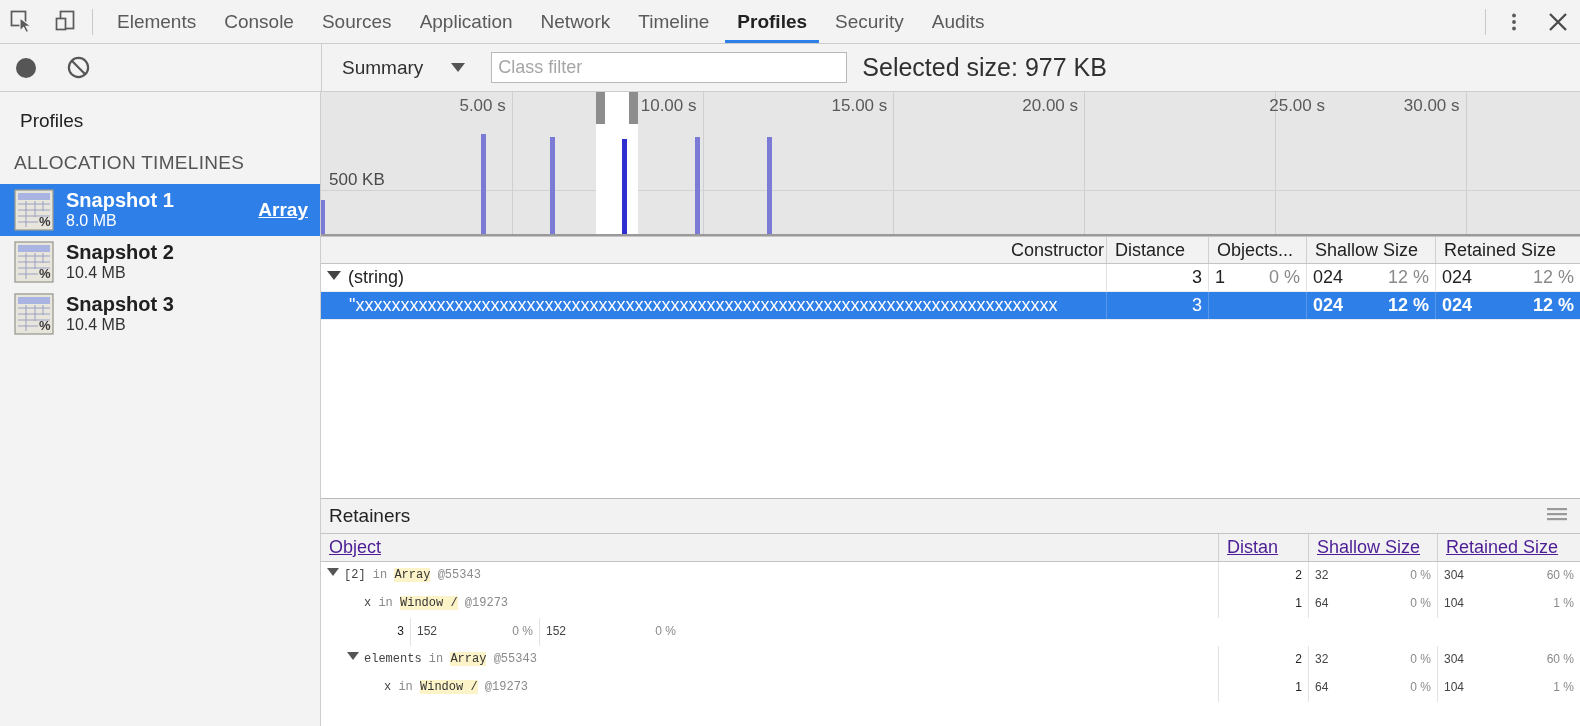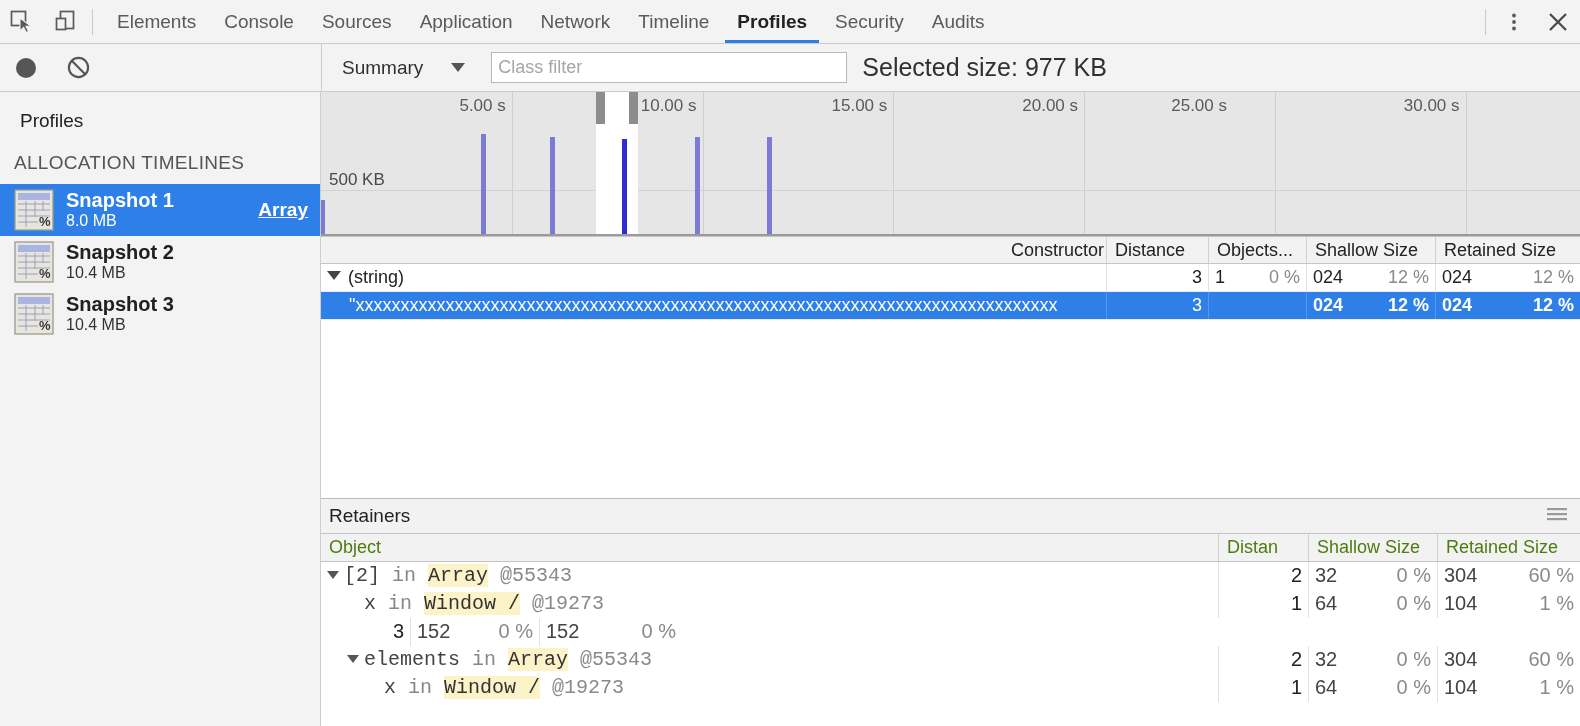--- a/index.html
+++ b/index.html
@@ -212,28 +212,28 @@
     border-top: 1px solid #b9b9b9; border-bottom: 1px solid #c4c4c4;
     display: flex; align-items: center; padding-left: 8px;
   }
   .ret-title { font-size: 19px; color: #222; }
   .ret-menu { margin-left: auto; margin-right: 12px; cursor: pointer; }
   .ret-colhead {
     display: flex; height: 28px; background: #f2f2f2;
     border-bottom: 1px solid #c4c4c4;
   }
   .ret-colhead .hc {
-    font-size: 18px; color: #4d7c0f; line-height: 27px;
+    font-size: 18px; color: #4c1d95; line-height: 27px;
     padding-left: 8px; border-right: 1px solid #d0d0d0;
-    overflow: hidden; white-space: nowrap; cursor: pointer; position: relative;
+    overflow: hidden; white-space: nowrap; cursor: pointer; position: relative; text-decoration: underline;
   }
   .ret-row { display: flex; height: 28px; }
   .rc {
     font-family: "Liberation Mono", monospace;
-    font-size: 20px; color: #444; line-height: 27px;
+    font-size: 12px; color: #444; line-height: 27px;
     border-right: 1px solid #e2e2e2;
     overflow: hidden; white-space: nowrap;
   }
   .rc.obj { padding-left: 6px; }
   .rc.num {
     font-family: "Liberation Sans", sans-serif;
     text-align: right; padding-right: 6px; color: #222;
   }
   .rc.pair { font-family: "Liberation Sans", sans-serif; padding: 0 6px; }
   .hl { background: #fdf3c8; color: #333; }
@@ -389,21 +389,21 @@
     <div id="overview-host">
         <div class="ov-vline" style="left: 190.758px;"></div>
         <div class="ov-ticklabel" style="left: 190.758px;">5.00 s</div>
         <div class="ov-vline" style="left: 381.515px;"></div>
         <div class="ov-ticklabel" style="left: 381.515px;">10.00 s</div>
         <div class="ov-vline" style="left: 572.273px;"></div>
         <div class="ov-ticklabel" style="left: 572.273px;">15.00 s</div>
         <div class="ov-vline" style="left: 763.03px;"></div>
         <div class="ov-ticklabel" style="left: 763.03px;">20.00 s</div>
         <div class="ov-vline" style="left: 953.788px;"></div>
-        <div class="ov-ticklabel" style="left: 912px;">25.00 s</div>
+        <div class="ov-ticklabel" style="left: 1010px;">25.00 s</div>
         <div class="ov-vline" style="left: 1144.55px;"></div>
         <div class="ov-ticklabel" style="left: 1144.55px;">30.00 s</div>
         <div class="ov-hline" style="top: 98px;"></div>
         <div class="ov-ylabel" style="left: 8px; top: 70px; margin-top: 8px;">500 KB</div>
         <div class="ov-window" style="left: 274.691px; width: 41.9667px;"></div>
         <div class="ov-handle" style="left: 274.691px;"></div>
         <div class="ov-handle" style="left: 307.658px;"></div>
         <div class="ov-bar" style="left: 160.236px; bottom: 2px; height: 99.84px;"></div>
         <div class="ov-bar" style="left: 228.909px; bottom: 2px; height: 97.28px;"></div>
         <div class="ov-bar inwin" style="left: 301.397px; bottom: 2px; height: 94.72px;"></div>

